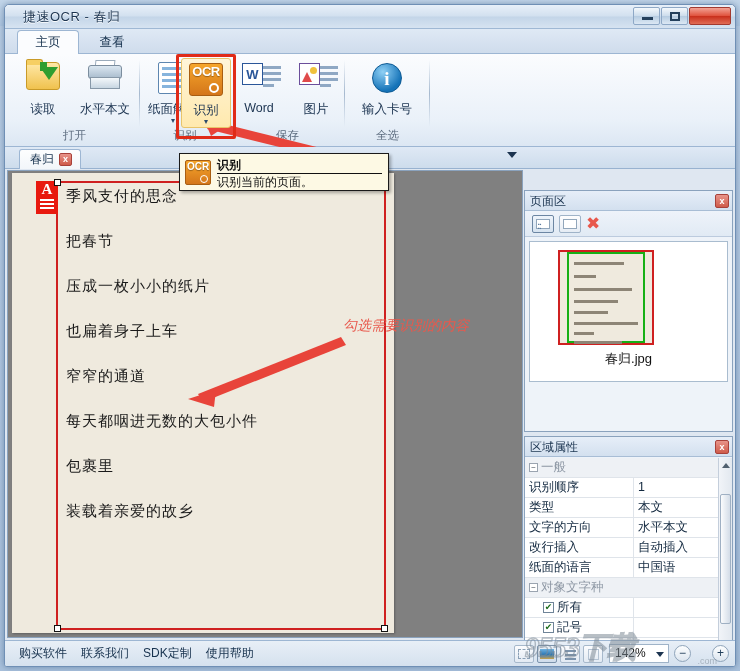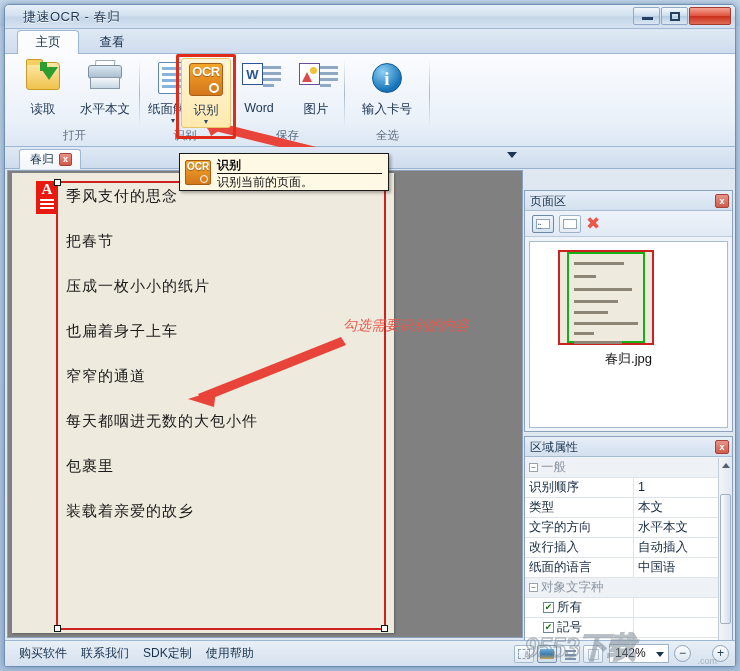--- a/index.html
+++ b/index.html
@@ -233,21 +233,21 @@
   .ptools {
     height:26px; background:linear-gradient(180deg,#eef3fa,#e1eaf4);
     border-bottom:1px solid #bccbde; display:flex; align-items:center; gap:5px; padding-left:7px;
   }
   .ptbtn { width:22px;height:18px;border:1px solid #9fb3c8;background:linear-gradient(180deg,#fdfdfe,#e5ecf4);
            border-radius:2px; position:relative;}
   .ptbtn.on { border:1px solid #6c86a3; background:linear-gradient(180deg,#eef4fb,#d6e3f0); }
   .ptbtn .sheet{position:absolute;left:3px;top:3px;right:3px;bottom:3px;background:#fff;border:1px solid #91a6bb;}
   .ptbtn .dots{position:absolute;left:5px;top:6px;font-size:5px;color:#5b7ca0;line-height:4px;}
   .delx { color:#e8584c; font-size:17px; font-weight:bold; line-height:18px; }
-  .thumbarea { background:#fff; border:1px solid #a9bccf; margin:4px; height:187px; position:relative;}
+  .thumbarea { background:#fff; border:1px solid #a9bccf; margin:4px; height:141px; position:relative;}
   .thumb {
     position:absolute; left:28px; top:8px; width:96px; height:95px;
     background:#efeade; border:2px solid #cf2020;
   }
   .thumb .inner { position:absolute; left:7px; top:0px; right:7px; bottom:0px; border:2px solid #16b016; }
   .thumb .ln { position:absolute; left:14px; height:3px; background:#8d8576; }
   .thumbname { position:absolute; left:0; right:0; top:108px; text-align:center;
                 font-size:13px; color:#111; }
 
   

